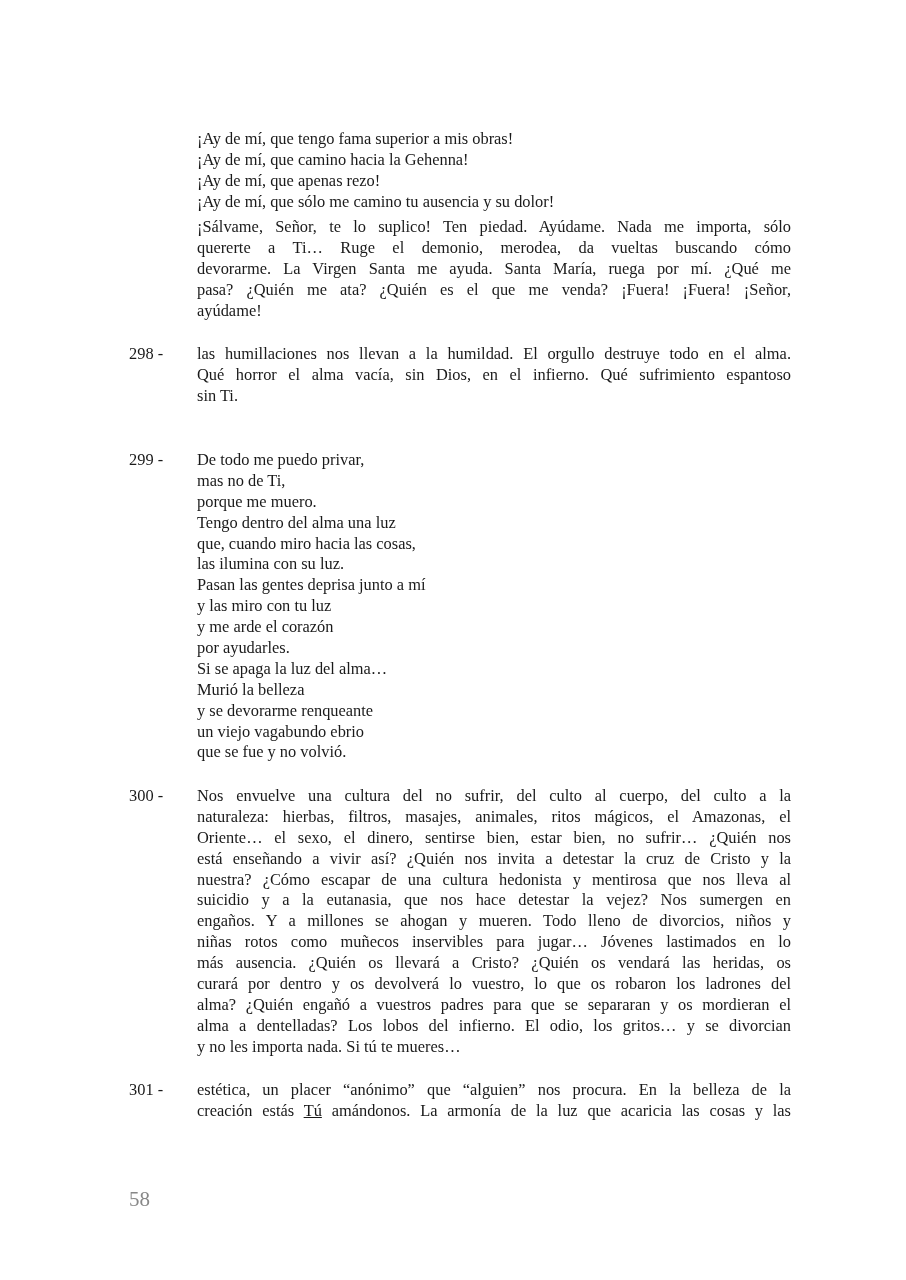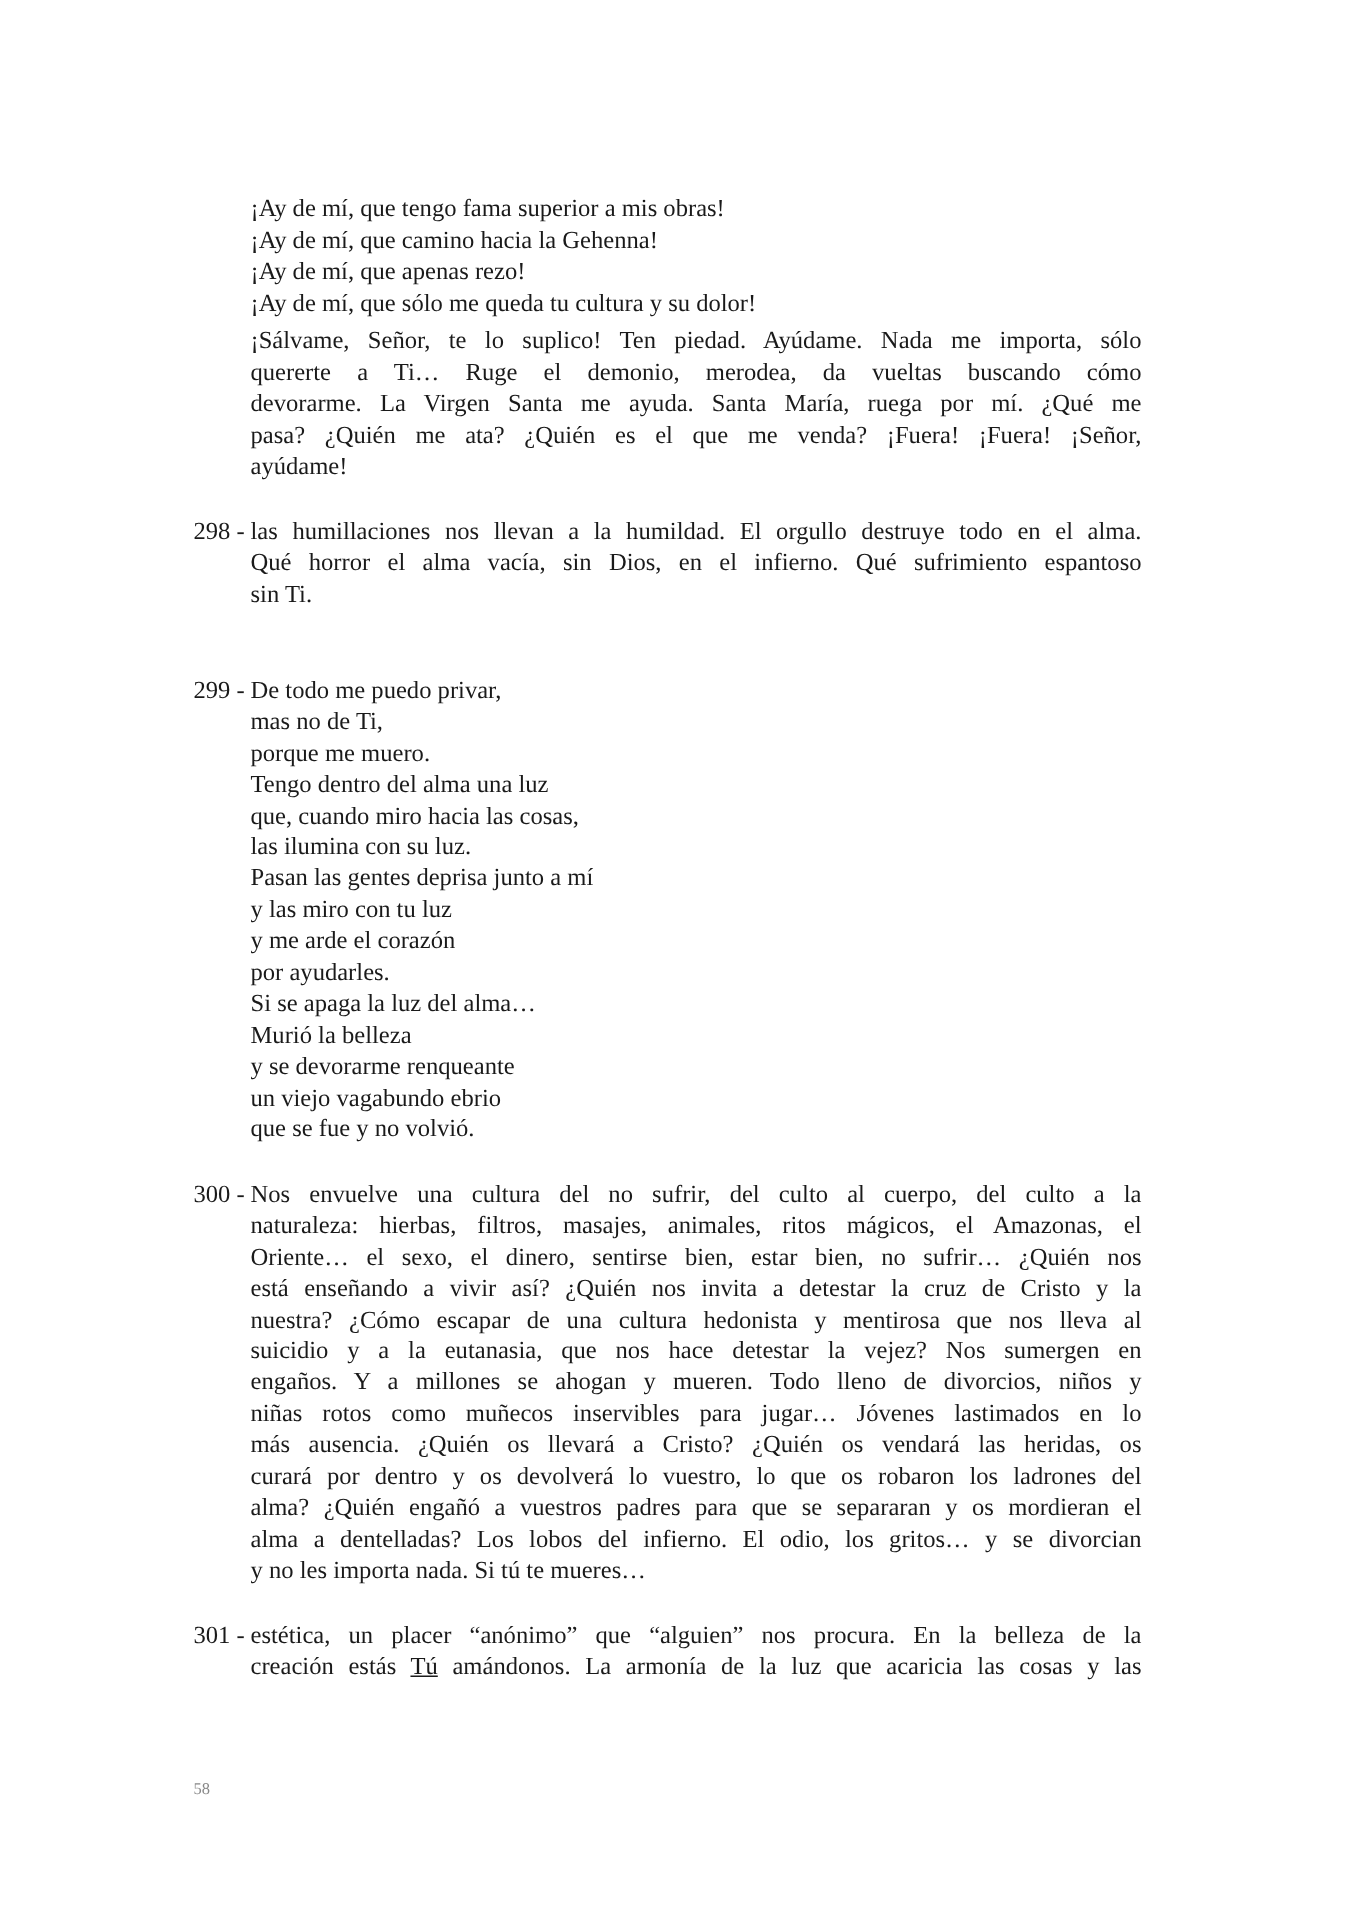--- a/index.html
+++ b/index.html
@@ -4,37 +4,37 @@
   <style>
     html, body { margin: 0; padding: 0; background: #ffffff; }
     body {
       width: 906px; height: 1280px; position: relative; overflow: hidden;
       font-family: "Liberation Serif", "DejaVu Serif", serif;
       color: #1a1a1a; font-size: 16.4px;
     }
     .page { position: absolute; left: 0; top: 0; width: 906px; height: 1280px; }
     .block { position: absolute; left: 129px; width: 648px; }
     .num { position: absolute; left: 0; top: 0; width: 54px; white-space: nowrap; }
-    .body { margin-left: 38px; width: 594px; }
+    .body { margin-left: 68px; width: 594px; }
     .line { height: 20.9px; line-height: 20.9px; white-space: nowrap; }
     .just { text-align: justify; text-align-last: justify; height: 20.9px; line-height: 20.9px; white-space: nowrap; }
     .u { text-decoration: underline; }
-    .page-number { position: absolute; left: 129px; top: 1187px; color: #888888; font-size: 11px; }
+    .page-number { position: absolute; left: 129px; top: 1187px; color: #888888; font-size: 21px; }
   </style>
 </head>
 <body>
 
 <div class="page">
 
   <div class="block" style="top:129px;">
     <div class="body">
       <div class="line">¡Ay de mí, que tengo fama superior a mis obras!</div>
       <div class="line">¡Ay de mí, que camino hacia la Gehenna!</div>
       <div class="line">¡Ay de mí, que apenas rezo!</div>
-      <div class="line">¡Ay de mí, que sólo me queda tu cultura y su dolor!</div>
+      <div class="line">¡Ay de mí, que sólo me camino tu ausencia y su dolor!</div>
     </div>
   </div>
 
   <div class="block" style="top:217px;">
     <div class="body">
       <div class="just">¡Sálvame, Señor, te lo suplico! Ten piedad. Ayúdame. Nada me importa, sólo</div>
       <div class="just">quererte a Ti… Ruge el demonio, merodea, da vueltas buscando cómo</div>
       <div class="just">devorarme. La Virgen Santa me ayuda. Santa María, ruega por mí. ¿Qué me</div>
       <div class="just">pasa? ¿Quién me ata? ¿Quién es el que me venda? ¡Fuera! ¡Fuera! ¡Señor,</div>
       <div class="line">ayúdame!</div>

